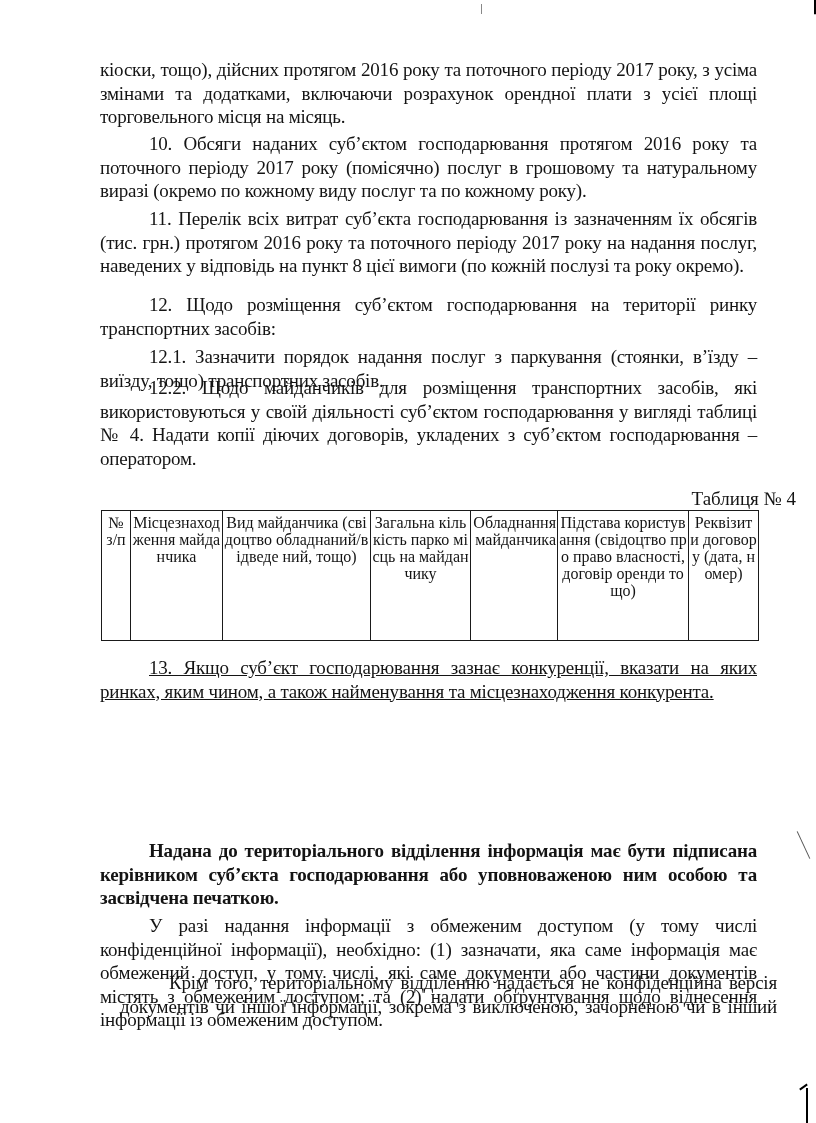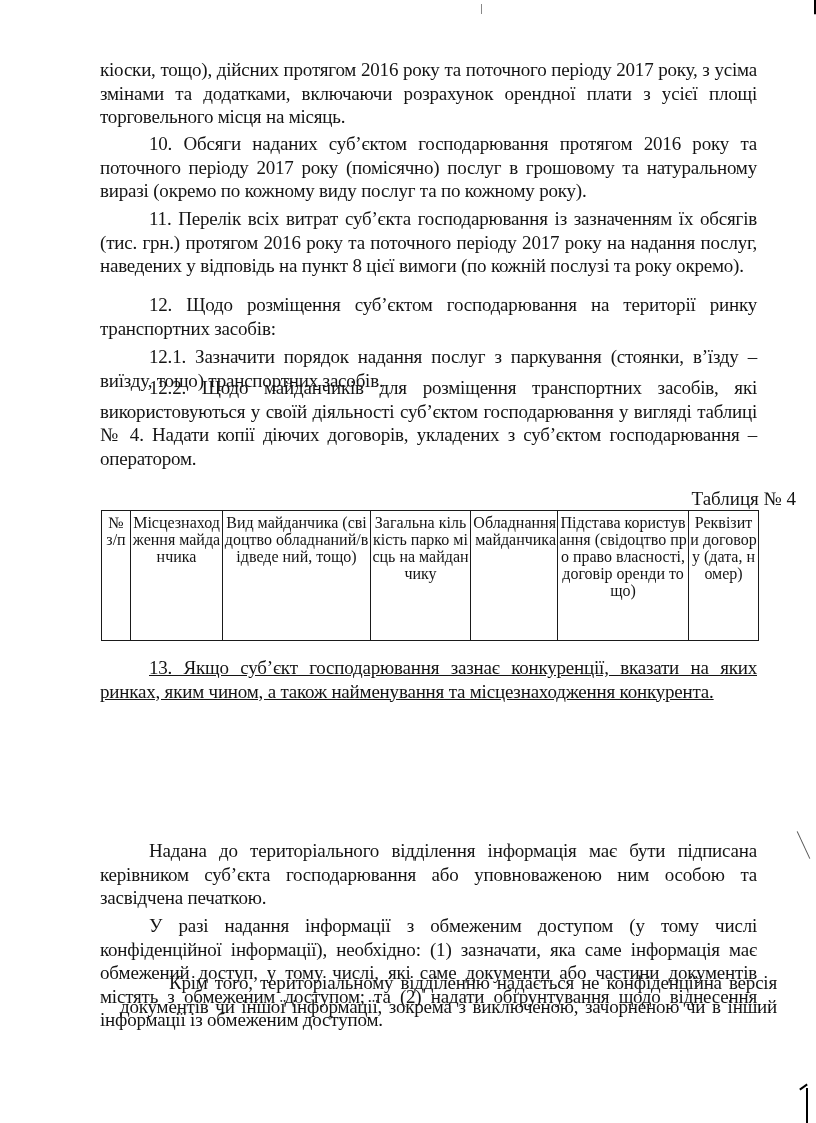--- a/index.html
+++ b/index.html
@@ -8,21 +8,21 @@
     font-family: "Liberation Serif", "DejaVu Serif", serif;
     color: #141414;
   }
   .page { position: absolute; left: 0; top: 0; width: 816px; height: 1123px; padding-left: 40px; }
   .p {
     position: absolute; left: 100px; width: 657px;
     font-size: 19px; line-height: 23.5px; text-align: justify;
     letter-spacing: -0.2px;
   }
   .p.ind { text-indent: 49px; }
-  .p.bold { font-weight: normal; }
+  .p.bold { font-weight: bold; }
   .right { position: absolute; right: 60px; font-size: 19px; margin-left: 8px; }
   table.t4 {
     position: absolute; left: 101px; top: 510px; width: 657px; height: 131px;
     border-collapse: collapse; table-layout: fixed;
     font-size: 16px; line-height: 17px;
   }
   table.t4 td {
     border: 1.5px solid #1a1a1a; vertical-align: top; text-align: center;
     padding: 3px 1px 0 1px; word-break: break-all;
   }

